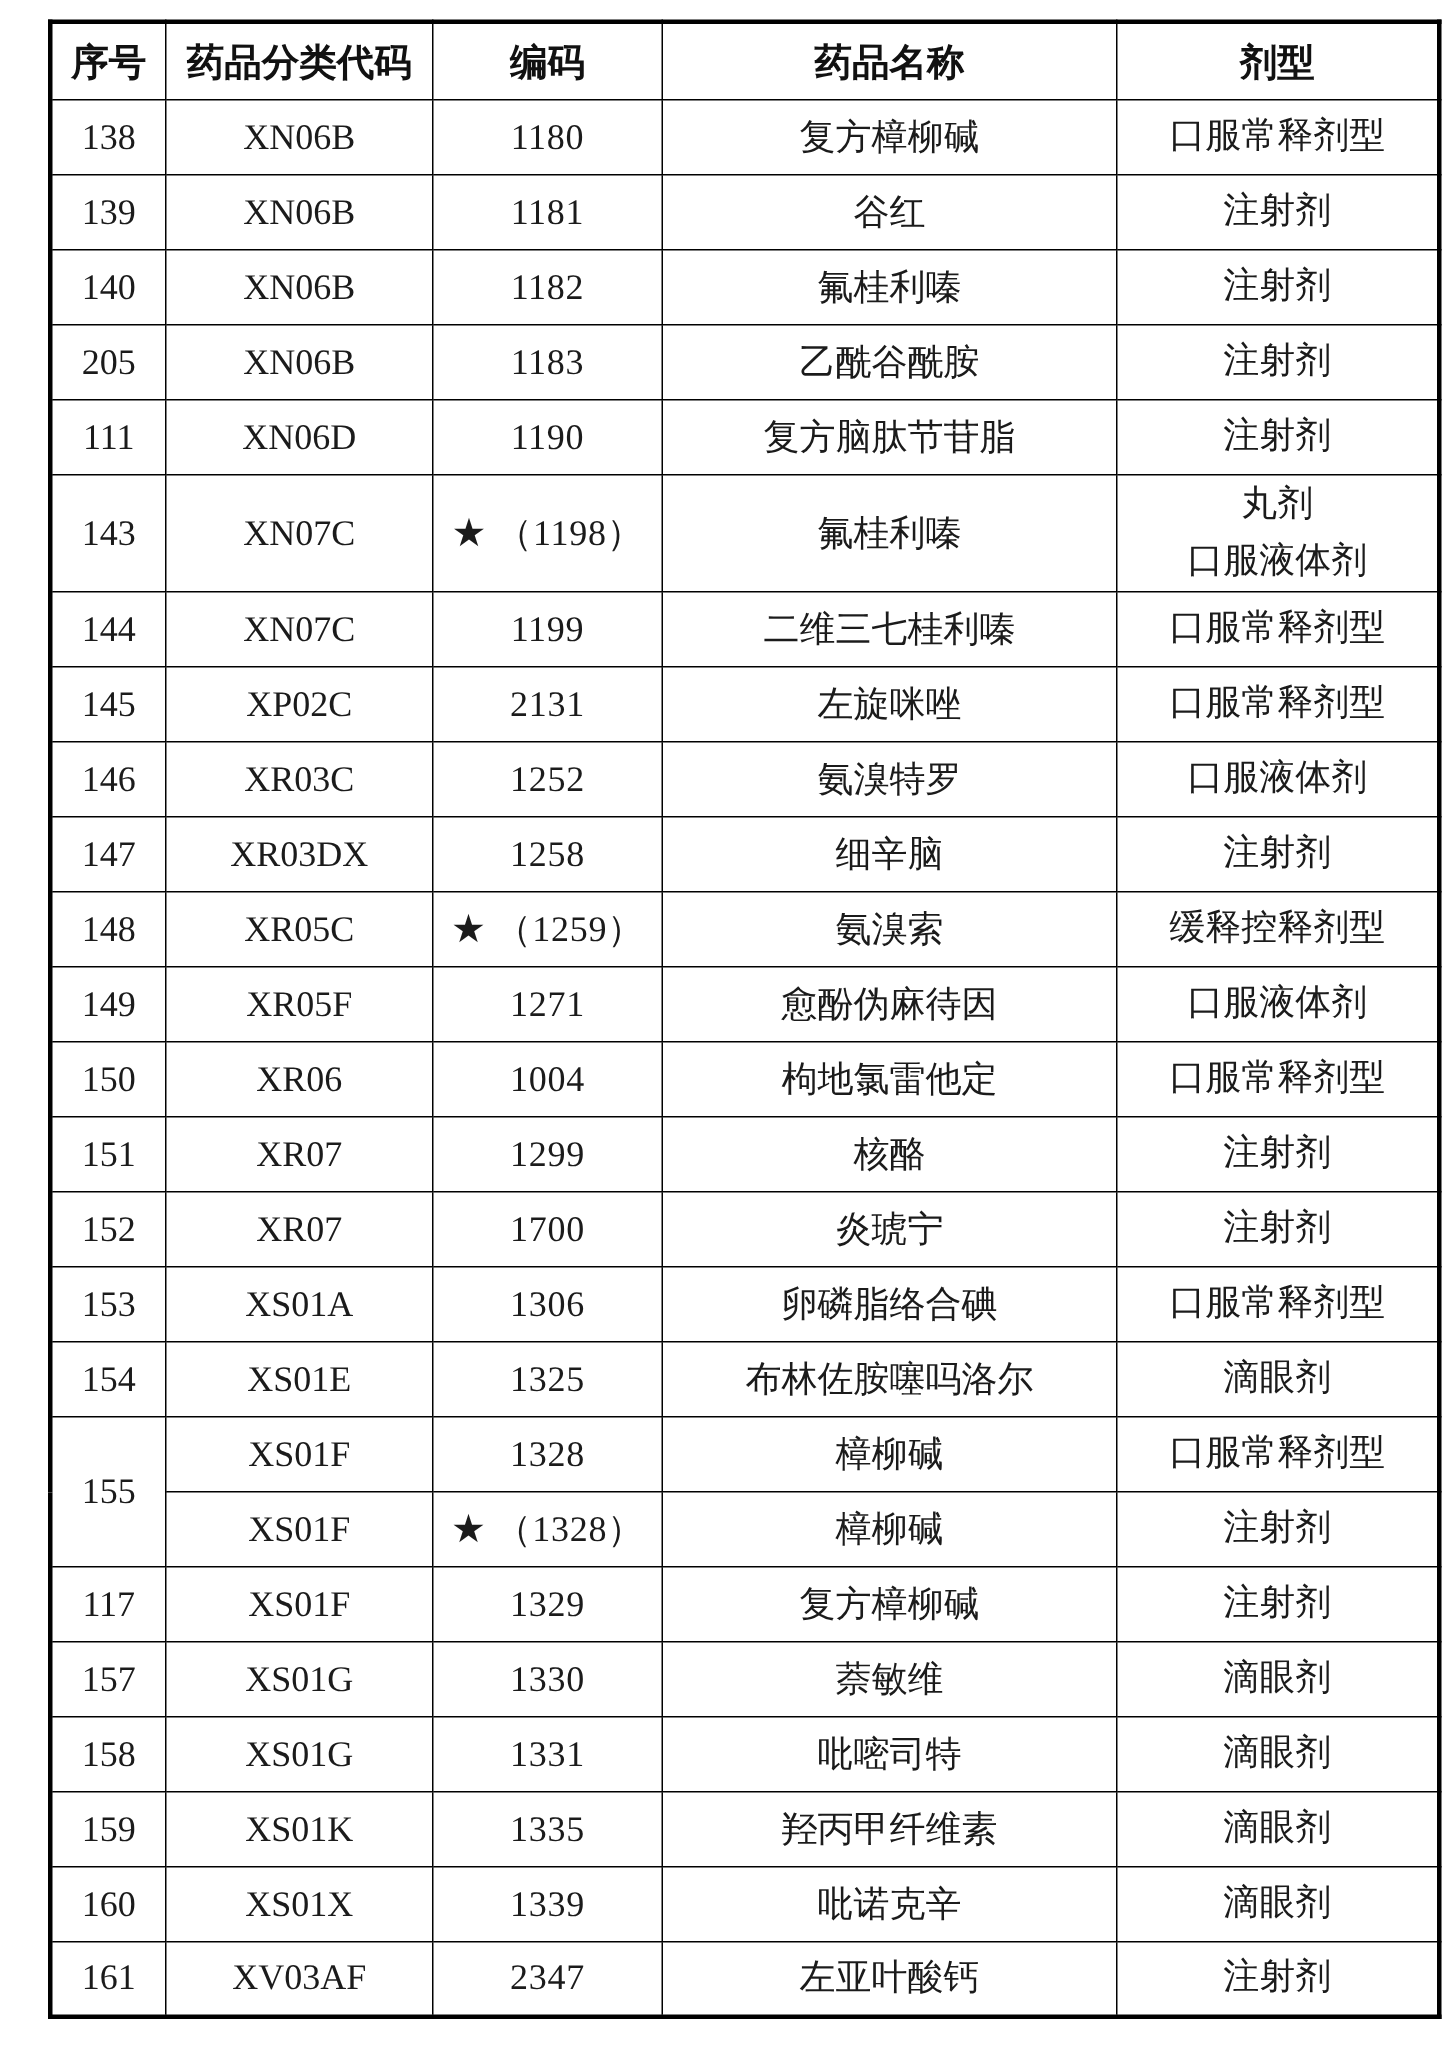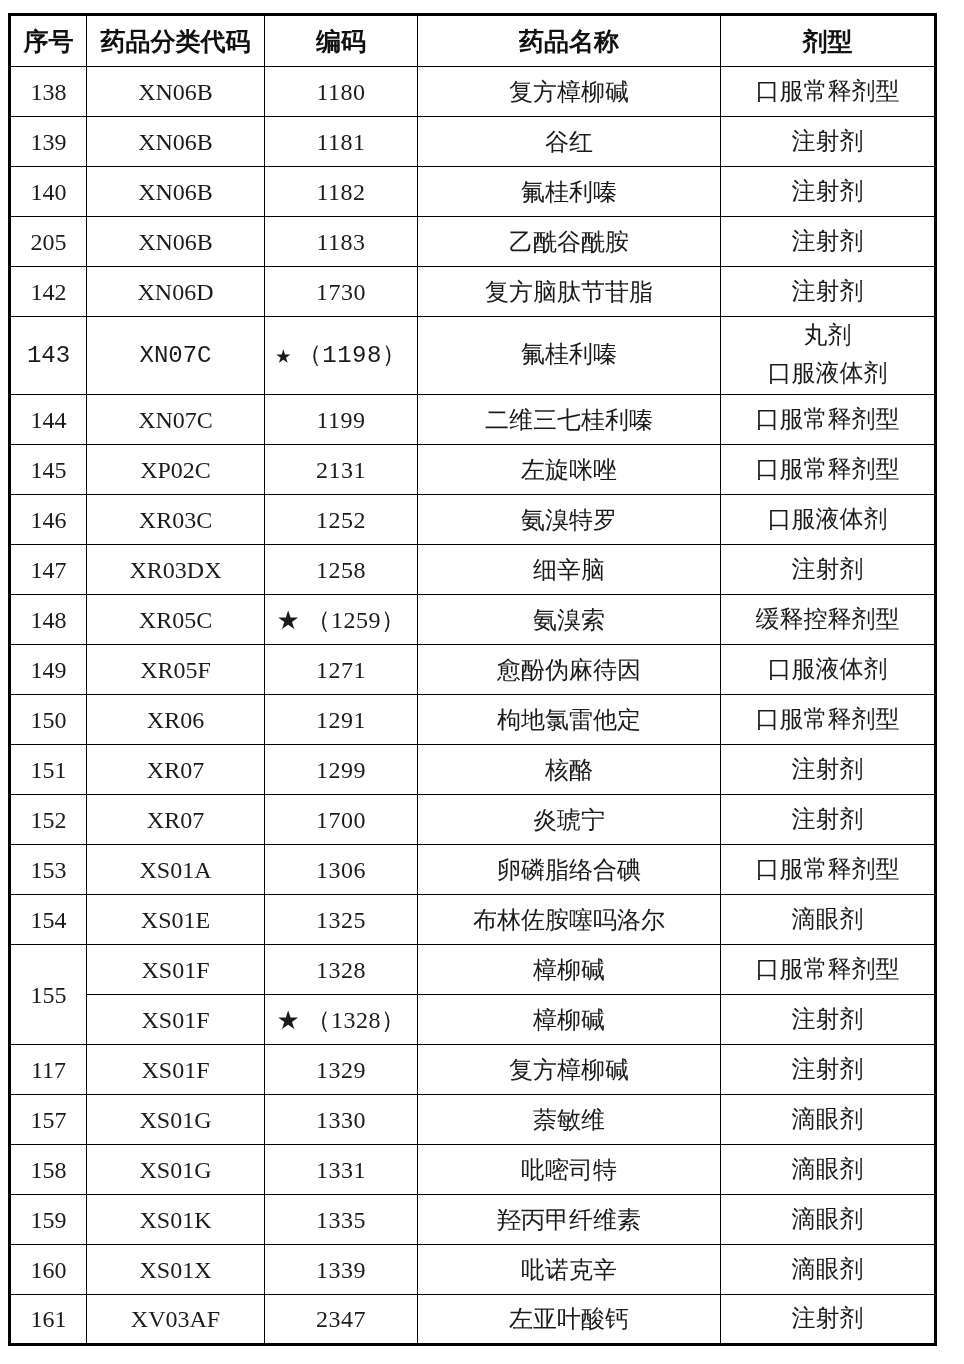--- a/index.html
+++ b/index.html
@@ -1,32 +1,32 @@
 <!DOCTYPE html>
 <html><head>
 <meta charset="utf-8">
 <style>
   html,body{margin:0;padding:0;}
   body{
     width:964px;height:1364px;background:#ffffff;position:relative;
     font-family:"Liberation Serif","DejaVu Serif",serif;color:#1b1b1b;
   }
   .doc-table{
-    position:absolute;left:8px;top:13px;width:926px;
+    position:absolute;left:32px;top:13px;width:926px;
     border-collapse:collapse;table-layout:fixed;
     border:3px solid #000;
   }
   .doc-table th,.doc-table td{
     border:1px solid #000;
     text-align:center;vertical-align:middle;
     padding:0 4px;overflow:hidden;
   }
   .doc-table thead tr{height:52px;}
   .doc-table tbody tr{height:50px;}
-  .doc-table tbody tr.tall{height:78px;font-family:Liberation Mono, monospace;}
+  .doc-table tbody tr.tall{height:78px;}
   .doc-table th{
     font-family:"Liberation Sans","DejaVu Sans",sans-serif;
     font-weight:700;font-size:25px;color:#111;
   }
   .doc-table td{font-size:24px;line-height:1.5;}
   .cell-code-text{letter-spacing:0.5px;}
   .star{display:inline-block;margin-right:6px;font-size:26px;line-height:1;transform:translateY(1px);}
   .form-line{line-height:1.55;}
 </style>
 </head>
@@ -80,23 +80,23 @@
       <tr>
         <td>205</td>
         <td>XN06B</td>
         <td><span class="cell-code-text">1183</span></td>
         <td>乙酰谷酰胺</td>
         <td>
           <div class="form-line">注射剂</div>
         </td>
       </tr>
       <tr>
-        <td>142</td>
+        <td>111</td>
         <td>XN06D</td>
-        <td><span class="cell-code-text">1730</span></td>
+        <td><span class="cell-code-text">1190</span></td>
         <td>复方脑肽节苷脂</td>
         <td>
           <div class="form-line">注射剂</div>
         </td>
       </tr>
       <tr class="tall">
         <td>143</td>
         <td>XN07C</td>
         <td><span class="cell-code-text"><span class="star">★</span>（1198）</span></td>
         <td>氟桂利嗪</td>
@@ -155,21 +155,21 @@
         <td>XR05F</td>
         <td><span class="cell-code-text">1271</span></td>
         <td>愈酚伪麻待因</td>
         <td>
           <div class="form-line">口服液体剂</div>
         </td>
       </tr>
       <tr>
         <td>150</td>
         <td>XR06</td>
-        <td><span class="cell-code-text">1291</span></td>
+        <td><span class="cell-code-text">1004</span></td>
         <td>枸地氯雷他定</td>
         <td>
           <div class="form-line">口服常释剂型</div>
         </td>
       </tr>
       <tr>
         <td>151</td>
         <td>XR07</td>
         <td><span class="cell-code-text">1299</span></td>
         <td>核酪</td>

